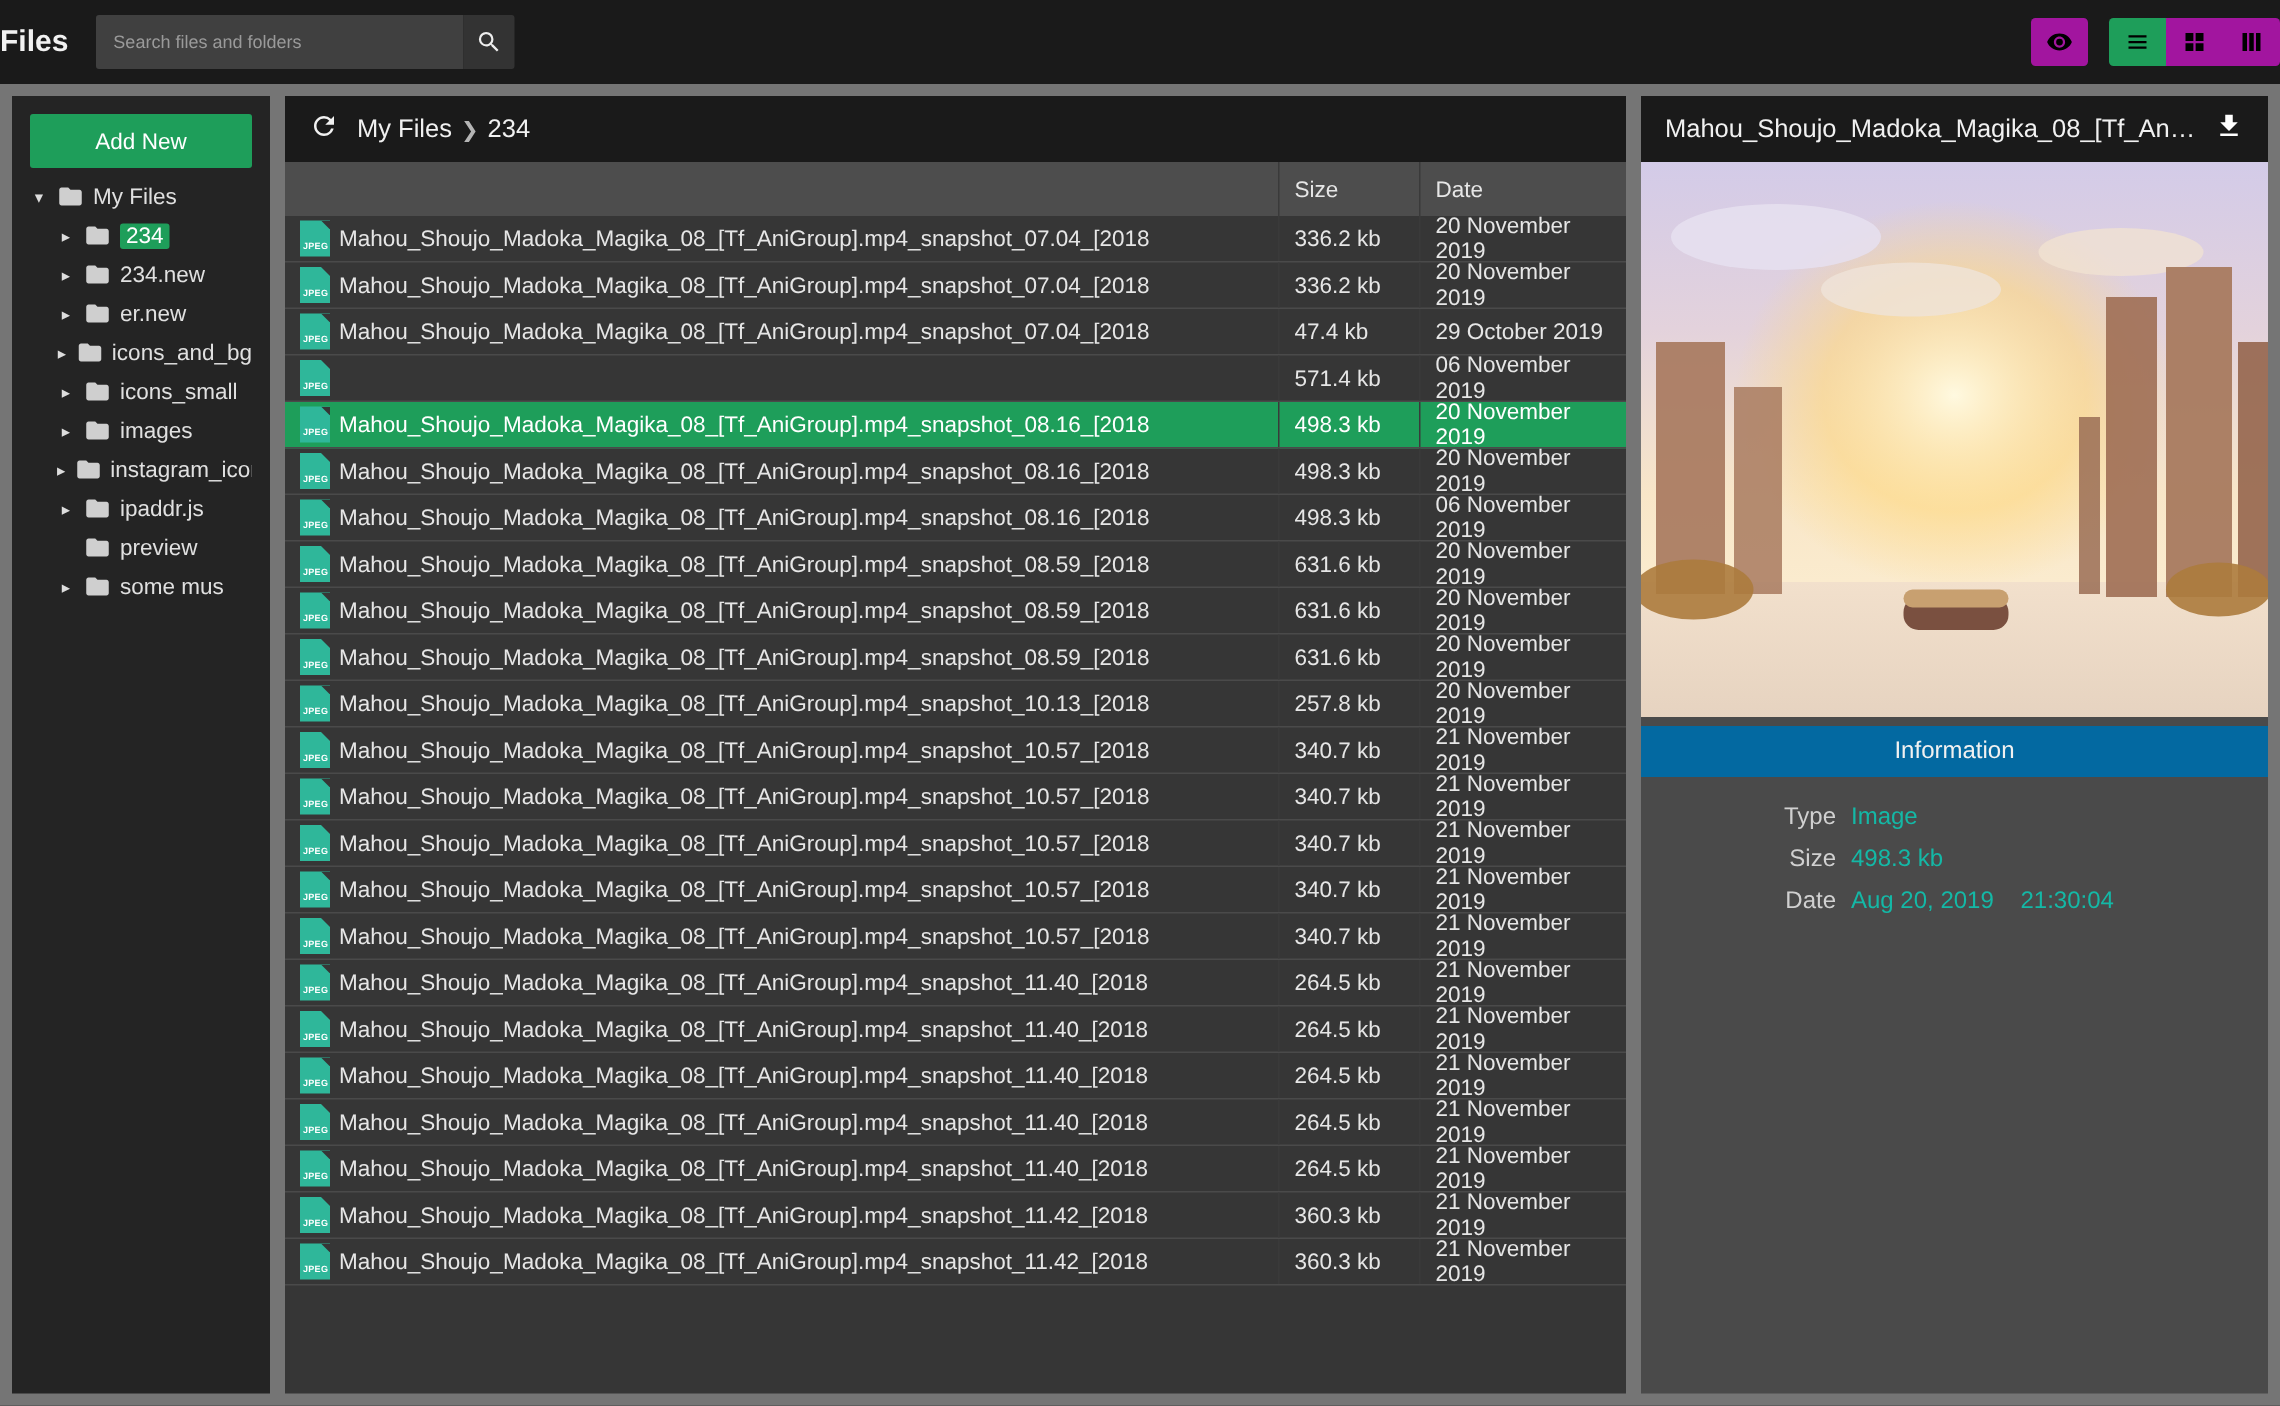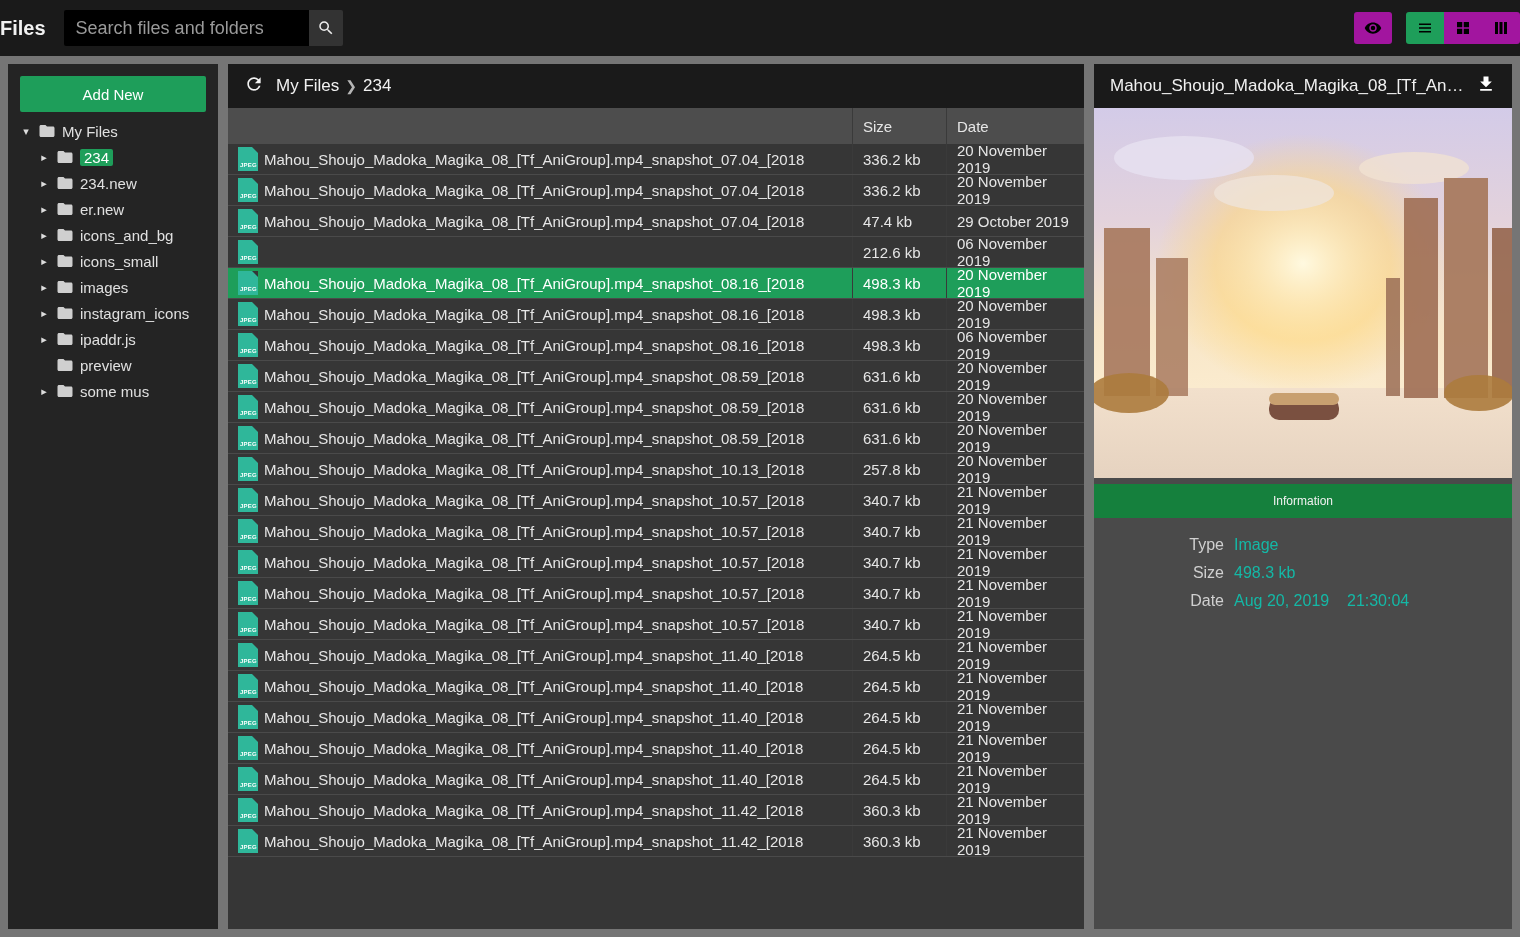--- a/index.html
+++ b/index.html
@@ -1,32 +1,32 @@
 <!DOCTYPE html>
 <html><head>
 <meta charset="utf-8">
 <style>
 * { box-sizing: border-box; margin: 0; padding: 0; font-family: "Segoe UI", Arial, sans-serif; }
 body { background: #797979; width: 1520px; height: 937px; overflow: hidden; color: #f1f1f1; }
 .topbar { height: 56px; background: #1a1a1a; display: flex; align-items: center; padding: 0 0; gap: 0; }
 .topbar-title { font-size: 20px; font-weight: 600; color: #f1f1f1; margin-right: 18px; }
 .search-wrap { display: flex; align-items: stretch; height: 36px; }
-.search-input { width: 245px; background: #000000; border: none; color: #bbb; font-size: 18px; padding: 0 12px; border-radius: 2px 0 0 2px; outline: none; }
+.search-input { width: 245px; background: #404040; border: none; color: #bbb; font-size: 12px; padding: 0 12px; border-radius: 2px 0 0 2px; outline: none; }
 .search-input::placeholder { color: #9a9a9a; }
 .search-btn { width: 34px; background: #333333; border: none; color: #eee; display: flex; align-items: center; justify-content: center; border-radius: 0 2px 2px 0; cursor: pointer; }
 .spacer { flex: 1; }
 .top-btn-group { display: flex; gap: 0; margin-left: 14px; }
 .top-btn { width: 38px; height: 32px; display: flex; align-items: center; justify-content: center; border: none; cursor: pointer; }
 .top-btn.purple { background: #a2159f; border-radius: 3px; }
 .top-btn.green { background: #1e9e5a; }
 .top-btn.green.first { border-radius: 3px 0 0 3px; }
 .top-btn.purple.mid { border-radius: 0; }
 .top-btn.purple.last { border-radius: 0 3px 3px 0; }
 .content { display: flex; height: calc(937px - 56px); padding: 8px; gap: 10px; background: #757575; }
-.sidebar { width: 210px; background: #242424; display: flex; flex-direction: column; padding: 12px; }
+.sidebar { width: 172px; background: #242424; display: flex; flex-direction: column; padding: 12px; }
 .add-btn { background: #1e9e5a; color: #fff; border: none; height: 36px; font-size: 15px; border-radius: 2px; cursor: pointer; margin-bottom: 6px; }
 .tree { flex: 1; font-size: 15px; color: #e0e0e0; overflow: auto; }
 .tree-item { display: flex; align-items: center; height: 26px; cursor: pointer; white-space: nowrap; gap: 6px; }
 .tree-item .exp { width: 12px; text-align: center; color: #ddd; font-size: 11px; }
 .tree-item .fi { width: 18px; color: #cfcfcf; display: flex; align-items: center; justify-content: center; }
 .tree .lvl1 { padding-left: 18px; }
 .tree .lvl1 .label.selected { background: #1e9e5a; border-radius: 2px; padding: 0 4px; color: #fff; }
 .storage { margin-top: auto; }
 .prog-track { height: 6px; background: #555; border-radius: 3px; overflow: hidden; margin-bottom: 10px; }
 .prog-fill { height: 100%; background: #c319be; }
@@ -49,21 +49,21 @@
 .row .fname { overflow: hidden; text-overflow: clip; white-space: nowrap; }
 .file-icon { width: 20px; height: 24px; background: #2fb79a; position: relative; display: inline-block; flex-shrink: 0; }
 .file-icon::before { content: ""; position: absolute; top: 0; right: 0; width: 6px; height: 6px; background: #363636; clip-path: polygon(100% 0, 0 0, 100% 100%); }
 .file-icon::after { content: "JPEG"; position: absolute; bottom: 3px; left: 2px; font-size: 6px; font-weight: 700; color: #fff; letter-spacing: 0.2px; }
 .details { width: 418px; background: #4a4a4a; display: flex; flex-direction: column; }
 .details-head { height: 44px; background: #1a1a1a; display: flex; align-items: center; padding: 0 16px; gap: 12px; }
 .details-title { flex: 1; font-size: 17px; color: #f1f1f1; white-space: nowrap; overflow: hidden; text-overflow: ellipsis; }
 .dl-btn { color: #fff; cursor: pointer; }
 .preview-img { height: 370px; background: #2a2a2a; overflow: hidden; }
 .preview-img svg { width: 100%; height: 100%; }
-.info-head { height: 34px; background: #15803d; display: flex; align-items: center; justify-content: center; font-size: 12px; color: #f1f1f1; margin-top: 6px; }
+.info-head { height: 34px; background: #0369a1; display: flex; align-items: center; justify-content: center; font-size: 16px; color: #f1f1f1; margin-top: 6px; }
 .info-body { flex: 1; padding: 18px 0; }
 .info-row { display: flex; height: 28px; font-size: 16px; color: #e6e6e6; }
 .info-label { width: 140px; text-align: right; padding-right: 10px; color: #d0d0d0; }
 .info-val { flex: 1; color: #14b8a6; }
 svg.icon { width: 18px; height: 18px; fill: currentColor; }
 </style>
 </head>
 <body>
 
 <div class="topbar">
@@ -252,21 +252,21 @@
             <span class="file-icon"></span>
             <span class="fname">Mahou_Shoujo_Madoka_Magika_08_[Tf_AniGroup].mp4_snapshot_07.04_[2018</span>
           </div>
           <div class="col-size">47.4 kb</div>
           <div class="col-date">29 October 2019</div>
         </div>
         <div class="row">
           <div class="col-name">
             <span class="file-icon"></span>
           </div>
-          <div class="col-size">212.6 kb</div>
+          <div class="col-size">571.4 kb</div>
           <div class="col-date">06 November 2019</div>
         </div>
         <div class="row selected">
           <div class="col-name">
             <span class="file-icon" style="--bg: transparent; position: relative;"></span>
             <span class="fname">Mahou_Shoujo_Madoka_Magika_08_[Tf_AniGroup].mp4_snapshot_08.16_[2018</span>
           </div>
           <div class="col-size">498.3 kb</div>
           <div class="col-date">20 November 2019</div>
         </div>

